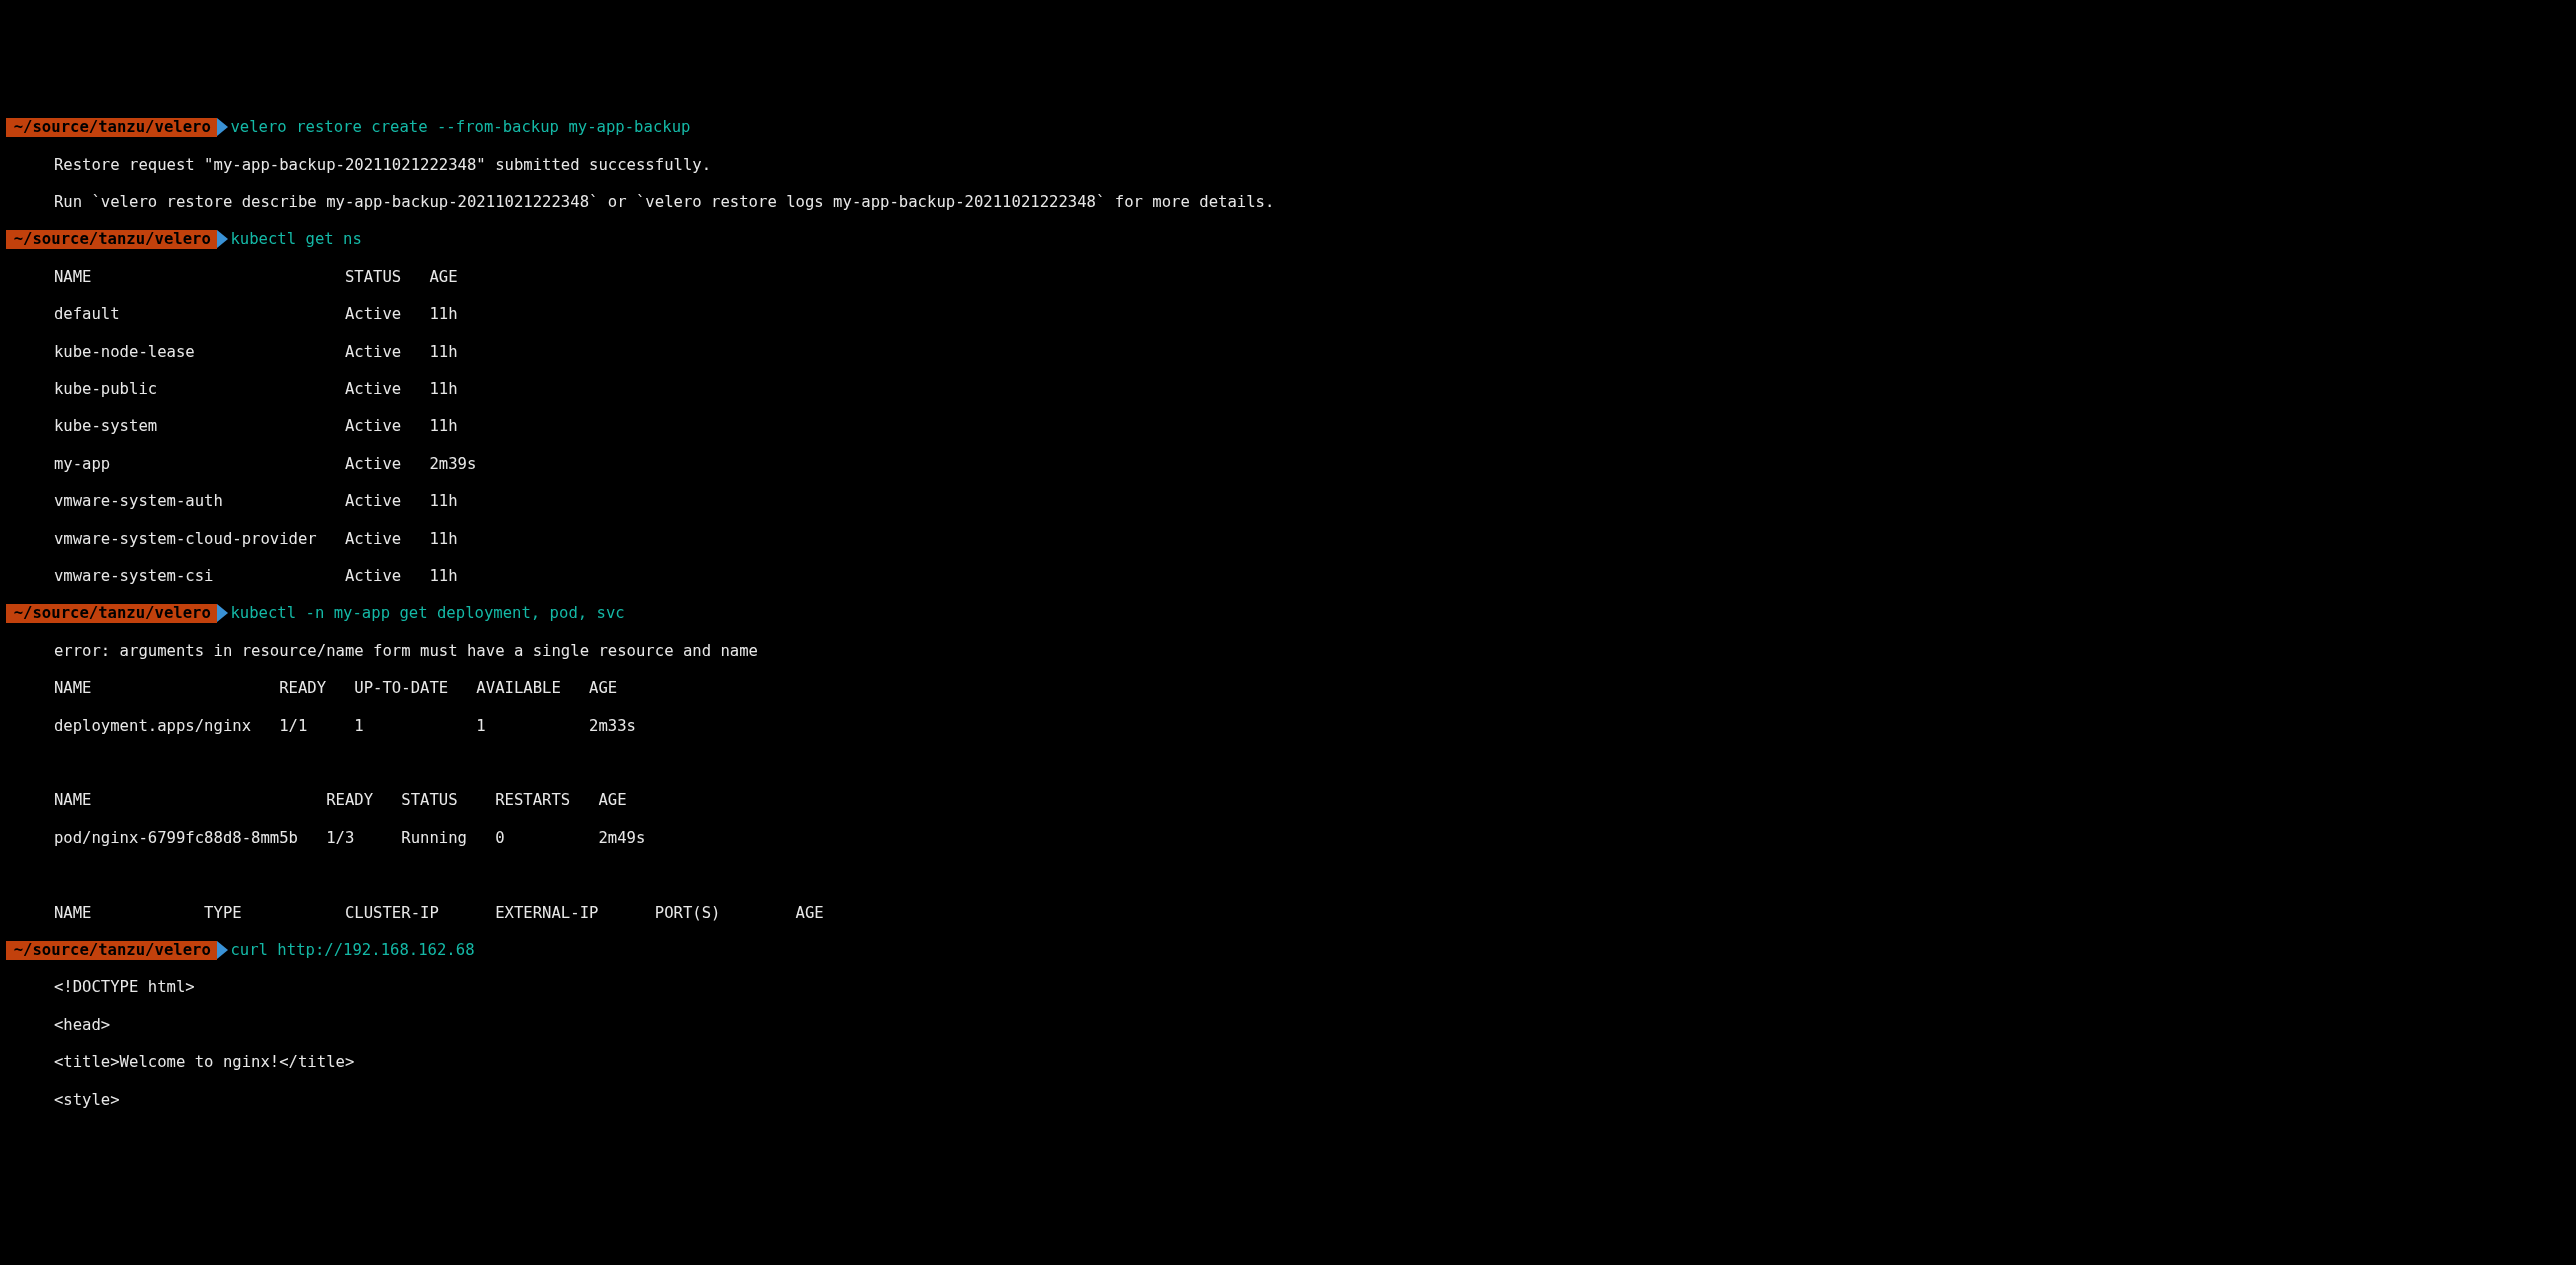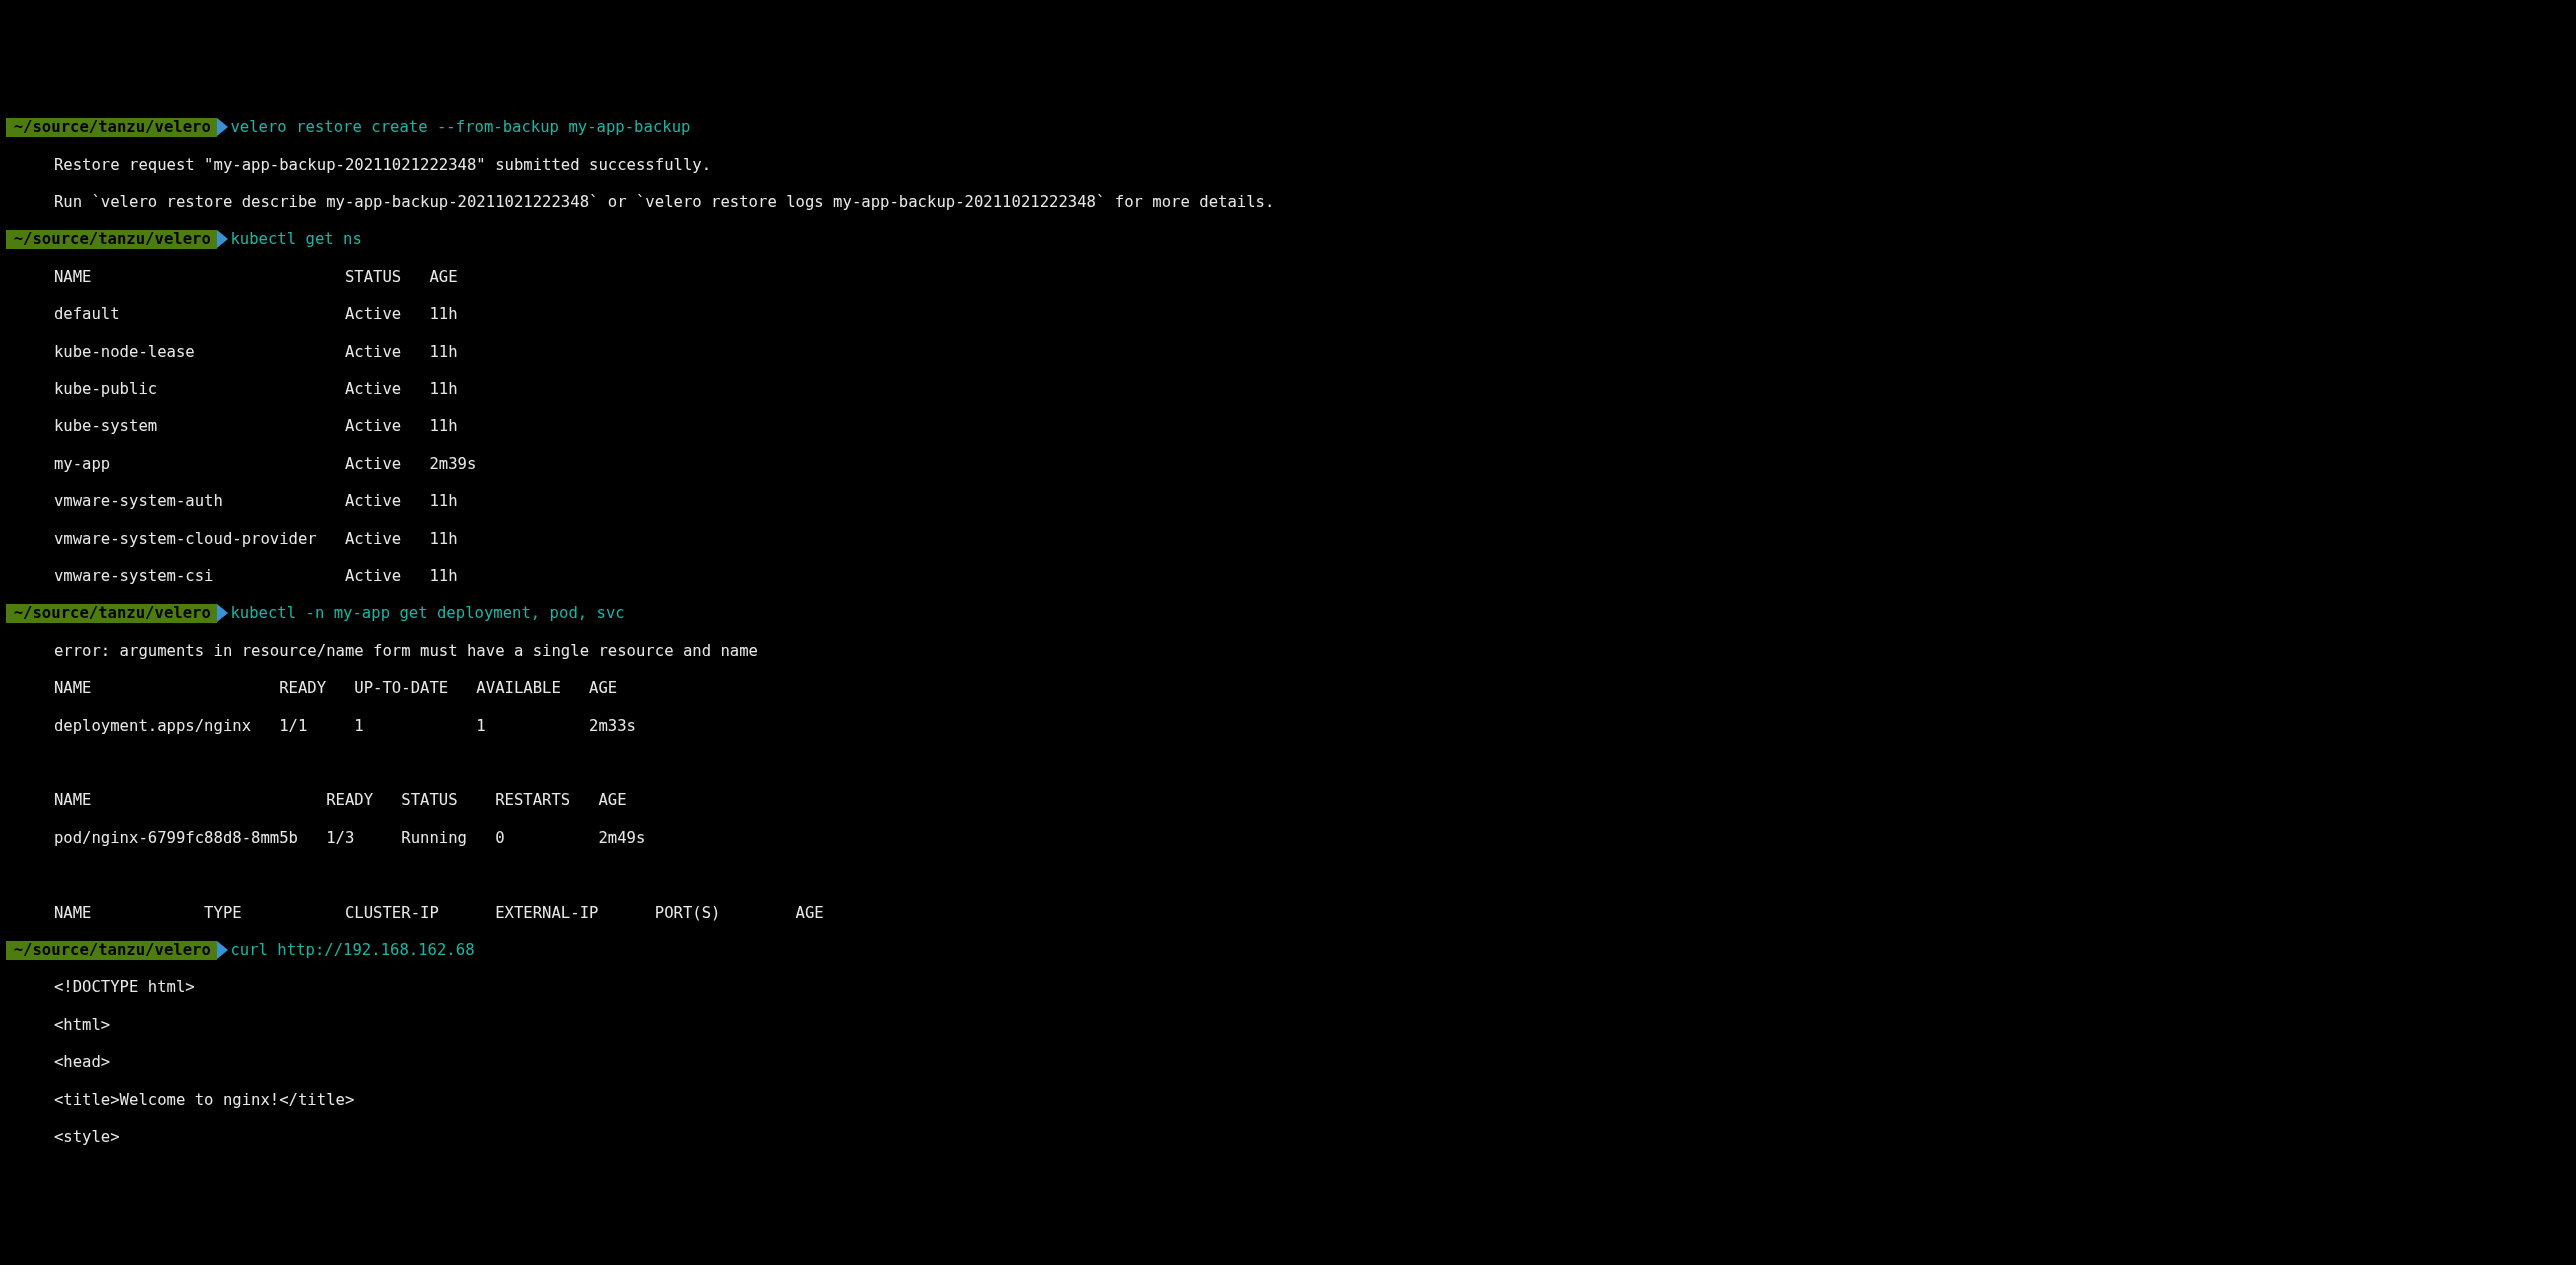--- a/index.html
+++ b/index.html
@@ -14,21 +14,21 @@
     overflow-x: auto;
   }
   .term {
     padding: 5.9px 5.9px 39px 5.9px;
   }
   .prompt-line {
     display: block;
   }
   .prompt {
     display: inline-block;
-    background: #4d7c0f;
+    background: #c2410c;
     color: #000;
     font-weight: bold;
     padding: 0 5.9px 0 7.8px;
     position: relative;
     margin-right: 13.7px;
   }
   .prompt::after {
     content: "";
     position: absolute;
     right: -11.7px;
@@ -86,21 +86,20 @@
 <span class="out">error: arguments in resource/name form must have a single resource and name</span>
 <span class="out">NAME                    READY   UP-TO-DATE   AVAILABLE   AGE</span>
 <span class="out">deployment.apps/nginx   1/1     1            1           2m33s</span>
 <span class="out"> </span>
 <span class="out">NAME                         READY   STATUS    RESTARTS   AGE</span>
 <span class="out">pod/nginx-6799fc88d8-8mm5b   1/3     Running   0          2m49s</span>
 <span class="out"> </span>
 <span class="out">NAME            TYPE           CLUSTER-IP      EXTERNAL-IP      PORT(S)        AGE</span>
 <span class="prompt-line"><span class="prompt">~/source/tanzu/velero</span><span class="cmd">curl http://192.168.162.68</span></span>
 <span class="out">&lt;!DOCTYPE html&gt;</span>
-<span class="out">&lt;html&gt;</span>
 <span class="out">&lt;head&gt;</span>
 <span class="out">&lt;title&gt;Welcome to nginx!&lt;/title&gt;</span>
 <span class="out">&lt;style&gt;</span>
 
 
 
 
 
 
 

